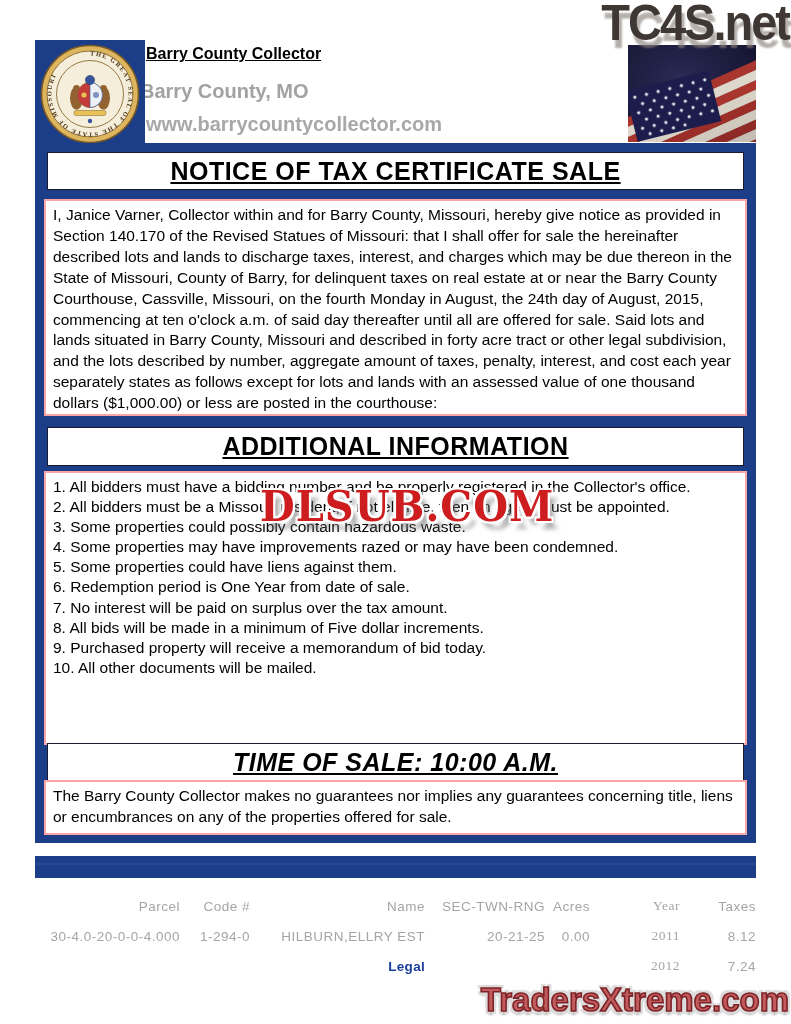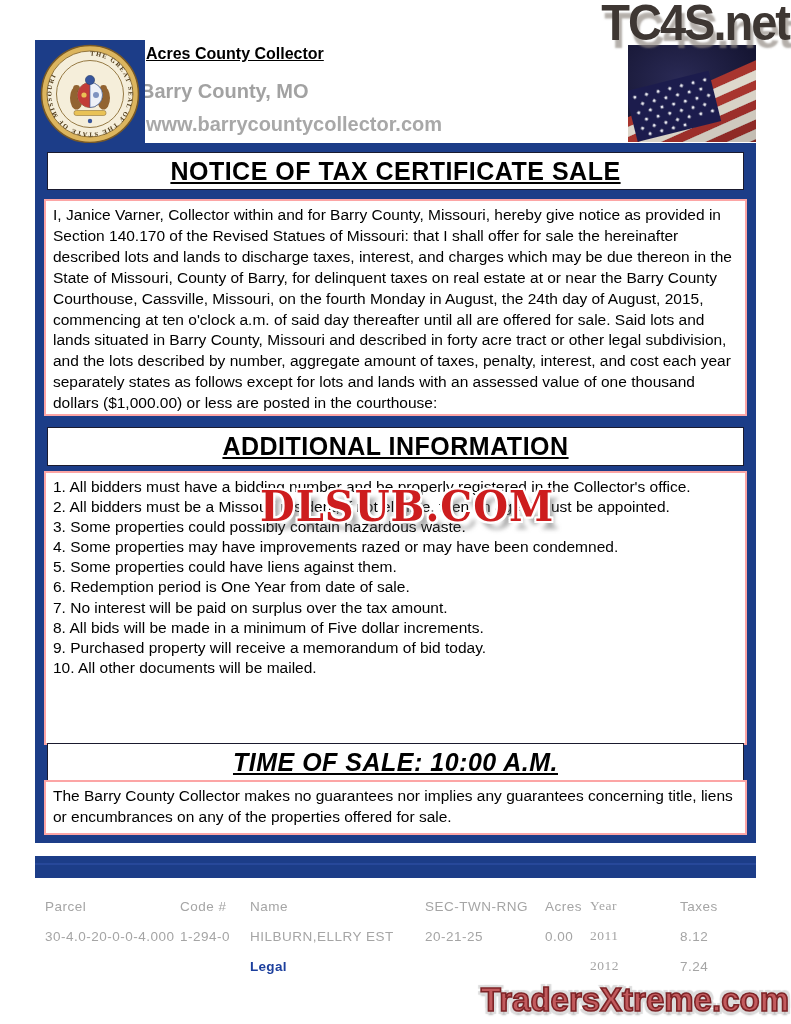--- a/index.html
+++ b/index.html
@@ -52,21 +52,21 @@
   .box-addinfo{top:284px;height:37px;}
   .box-list{top:328px;height:274px;line-height:20.1px;}
   .box-list ol{margin:0;padding:0;list-style:none;}
   .box-time{top:600px;height:37px;font-style:italic;}
   .box-disc{top:637px;height:55px;}
   
   .blue-bar{position:absolute;left:35px;top:856px;width:721px;height:22px;
     background:linear-gradient(#1c3d88 0 30%,#27489a 30% 40%,#1c3d88 40% 100%);z-index:4;}
   .ptable{position:absolute;left:45px;top:898px;width:711px;font-size:13.5px;color:#a5a5a5;z-index:5;}
   .trow{display:flex;align-items:center;height:16px;margin-bottom:14px;letter-spacing:.5px;}
-  .tc{text-align:left;white-space:nowrap;overflow:visible;}
+  .tc{text-align:right;white-space:nowrap;overflow:visible;}
   .c1{width:135px;}.c2{width:70px;}.c3{width:175px;}.c4{width:120px;}
   .c5{width:45px;}.c6{width:90px;font-family:Liberation Serif, serif;}.c7{width:76px;}
   .legal-link{color:#1c3f9d;font-weight:bold;letter-spacing:.3px;cursor:pointer;}
 </style>
 </head>
 <body>
 
 <div class="page">
 
   <div class="wm-tc4s">TC4S.net</div>
@@ -92,21 +92,21 @@
         <path d="M50 38.5 A12.5 12.5 0 0 1 62.5 51 A12.5 12.5 0 0 1 50 63.5 Z" fill="#eef2fa" stroke="#2c4c98" stroke-width="0.6"></path>
         <circle cx="50" cy="36" r="4.6" fill="#2c4c98" stroke="#1d3463" stroke-width="0.6"></circle>
         <circle cx="56" cy="51" r="3" fill="#2c4c98" opacity="0.6"></circle>
         <circle cx="44" cy="51" r="2.6" fill="#e9c04f"></circle>
         <rect x="34" y="66.5" width="32" height="5" rx="2.2" fill="#e9c04f" stroke="#8a6c33" stroke-width="0.6"></rect>
         <circle cx="50" cy="77" r="2.2" fill="#2c4c98"></circle>
       </g>
     </svg>
   </div>
 
-  <div class="hdr-title">Acres County Collector</div>
+  <div class="hdr-title">Barry County Collector</div>
   <div class="hdr-county">Barry County, MO</div>
   <div class="hdr-site">www.barrycountycollector.com</div>
 
   <div class="flag">
     <svg width="128" height="97" viewBox="0 0 128 97">
       <defs>
         <filter id="soft">
             <feGaussianBlur stdDeviation="0.7"></feGaussianBlur>
           </filter>
         <radialGradient id="glow" cx="40%" cy="35%" r="80%">

